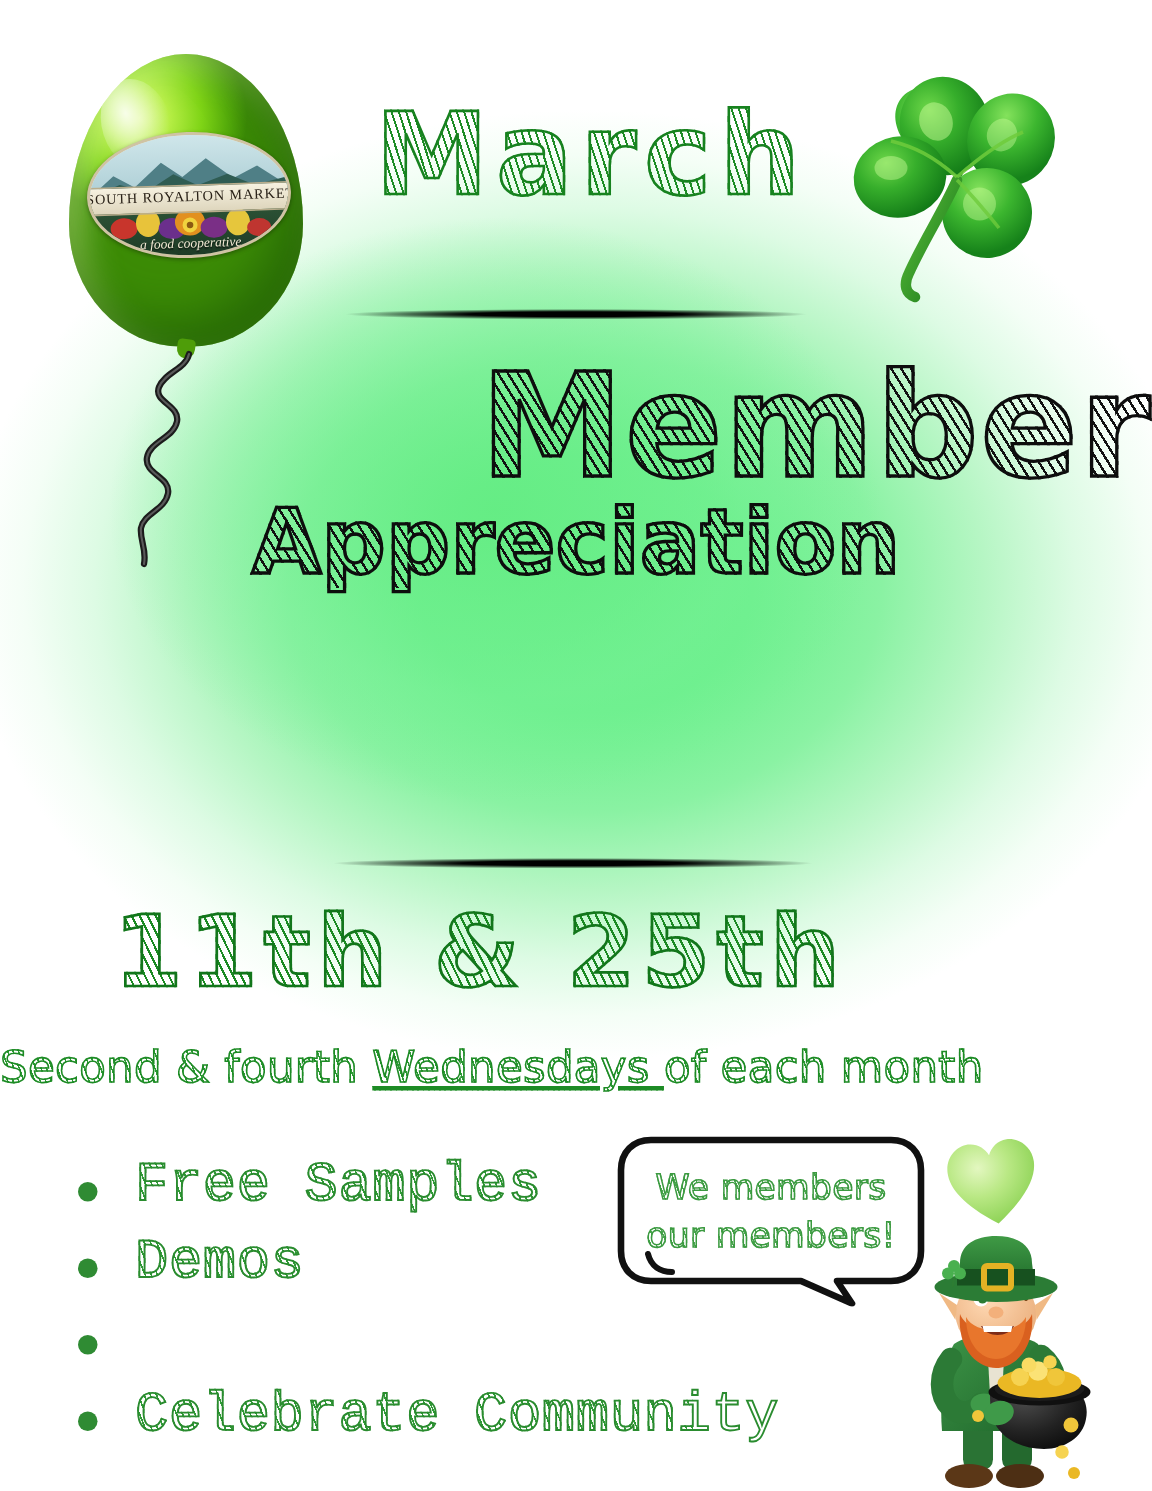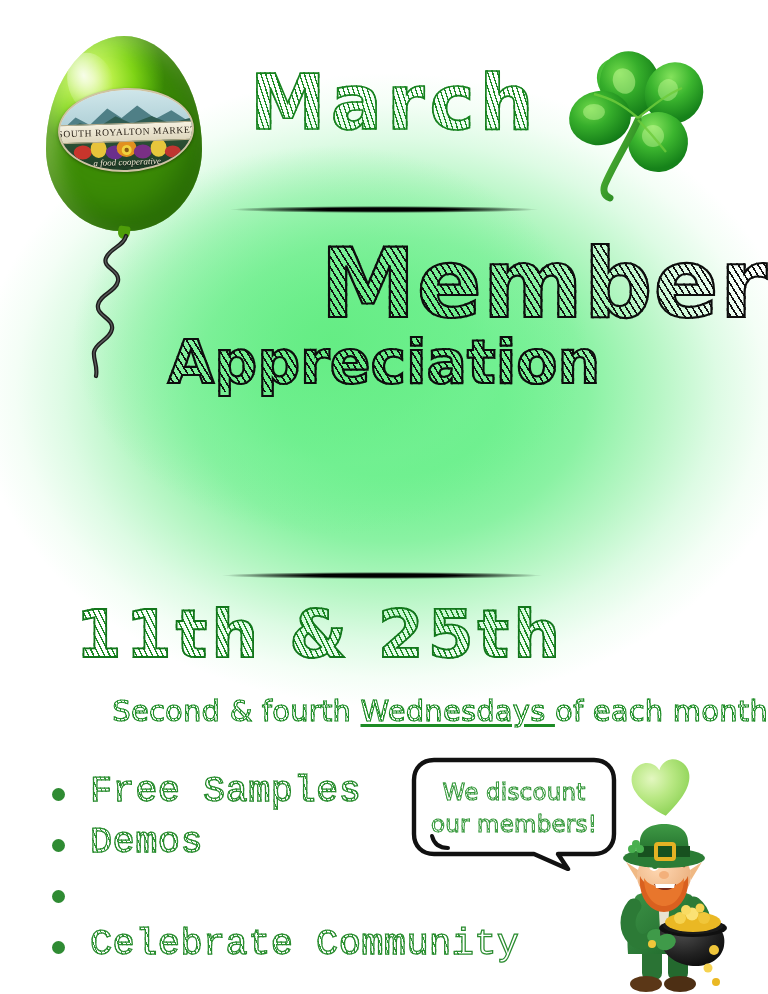--- a/index.html
+++ b/index.html
@@ -115,21 +115,21 @@
     -webkit-background-clip: text;
     background-clip: text;
   }
 
   
   #subtitle {
     position: absolute;
     left: 0;
     top: 694px;
     width: 768px;
-    text-align: right;
+    text-align: left;
     font-size: 29px;
     letter-spacing: 0.2px;
     color: transparent;
     -webkit-text-stroke: 1.05px #1d8b25;
     background-image:
       repeating-linear-gradient(70deg,
         #2b9a33 0px, #2b9a33 1px,
         rgba(0,0,0,0) 1px, rgba(0,0,0,0) 3.4px);
     -webkit-background-clip: text;
     background-clip: text;
@@ -459,21 +459,21 @@
     </li>
   </ul>
 
   <div id="speech">
     <svg width="212" height="115" viewBox="0 0 212 115" style="position:absolute;left:0;top:0;">
       <path d="M26,4 L186,4 C198,4 206,12 206,24 L206,78 C206,90 198,98 186,98
                L150,98 L160,113 L126,98 L26,98 C14,98 6,90 6,78 L6,24 C6,12 14,4 26,4 Z" fill="#ffffff" stroke="#111111" stroke-width="4.4" stroke-linejoin="round"></path>
       <path d="M24,80 C26,88 32,92 40,92" fill="none" stroke="#111111" stroke-width="4" stroke-linecap="round"></path>
     </svg>
     <div id="speech-text" class="sketch">
-      <div>We discount</div>
+      <div>We members</div>
       <div>our members!</div>
     </div>
   </div>
 
   <svg id="heart" viewBox="0 0 64 62">
     <defs>
       <radialGradient id="heartG" cx="35%" cy="30%" r="78%">
         <stop offset="0%" stop-color="#e3f7c0"></stop>
         <stop offset="45%" stop-color="#b9e884"></stop>
         <stop offset="100%" stop-color="#86cf4e"></stop>

